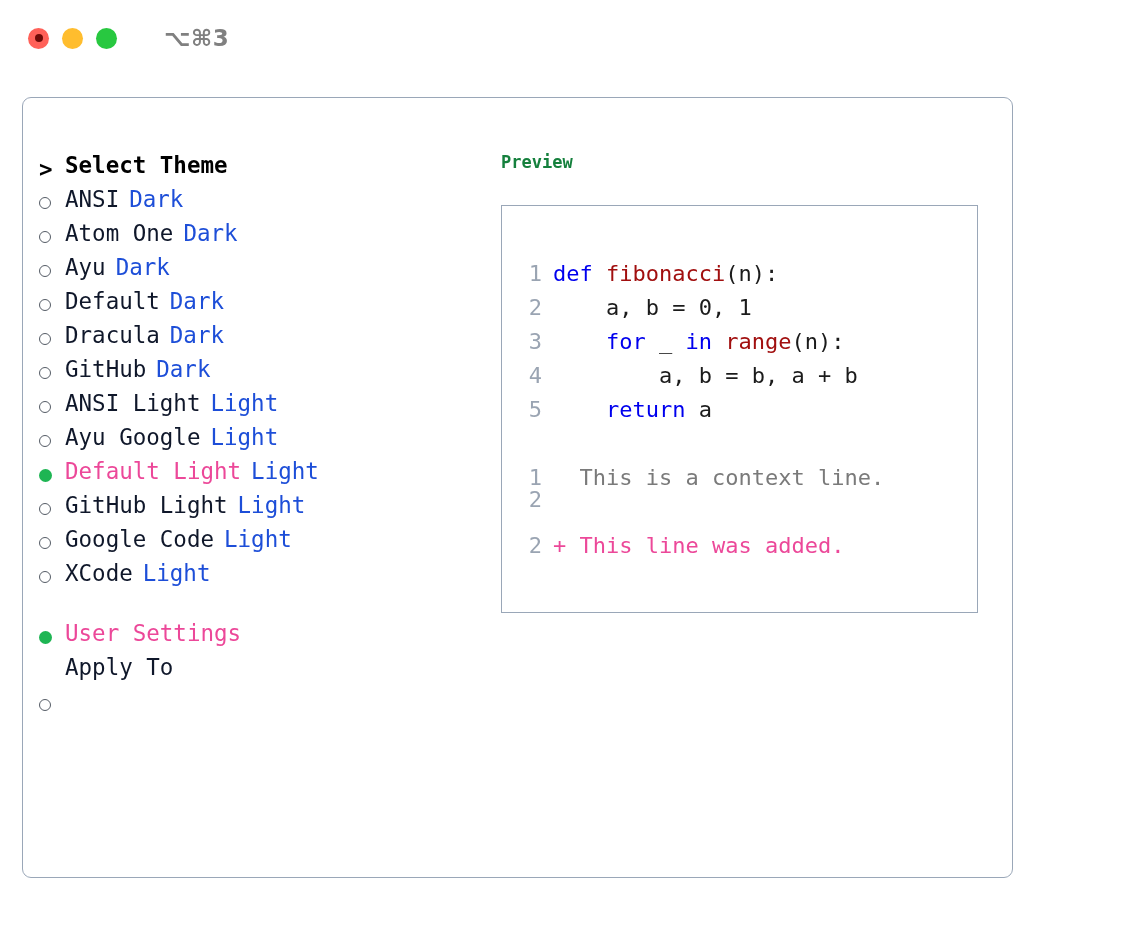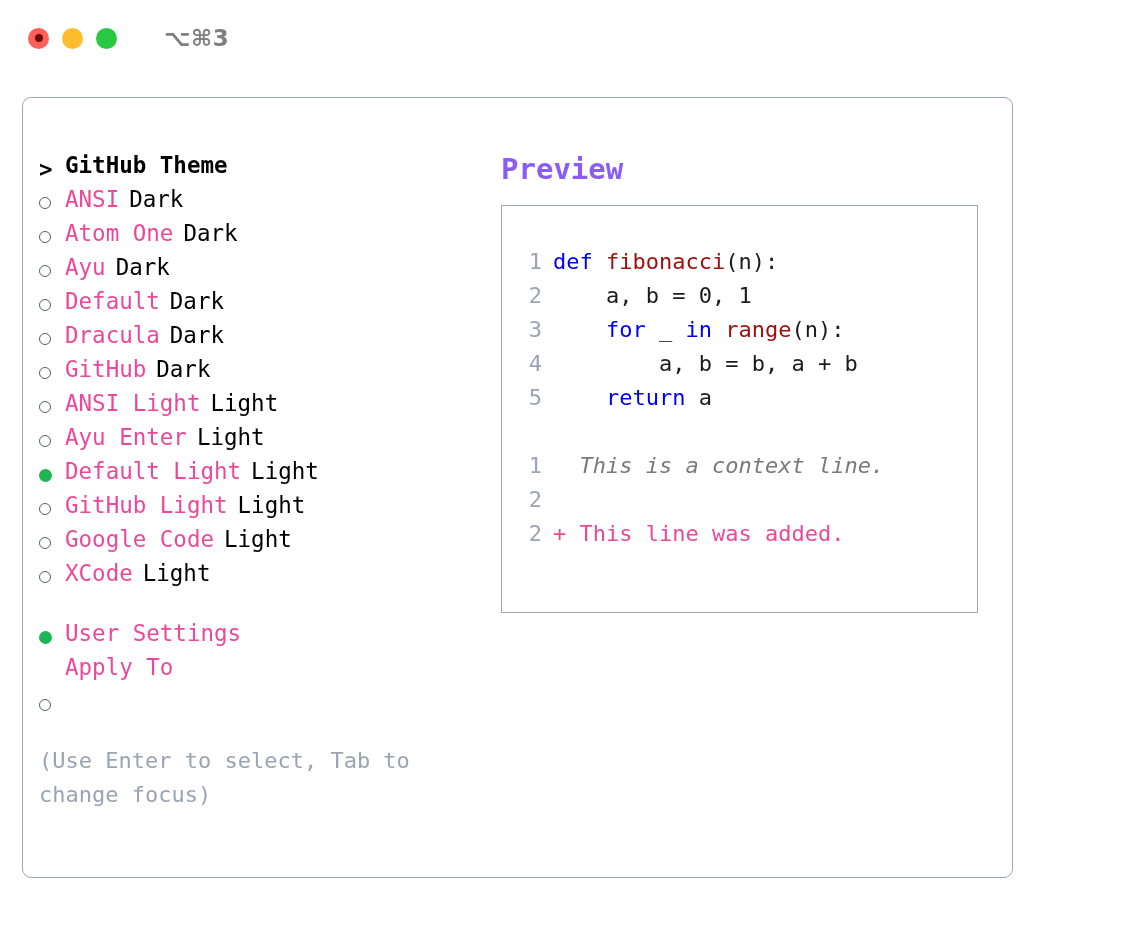--- a/index.html
+++ b/index.html
@@ -114,25 +114,25 @@
     border-radius: 50%;
     border: 1.6px solid #555c66;
     box-sizing: border-box;
   }
   .marker .dot-filled {
     width: 13px;
     height: 13px;
     border-radius: 50%;
     background: #1eb553;
   }
-  .label { color: #ec4899; }
+  .label { color: #0f172a; }
   .label.head { font-weight: 700; color: #000000; }
   .label.sel  { color: #ec4899; }
   .variant {
-    color: #000000;
+    color: #1d4ed8;
     margin-left: 10px;
   }
   .spacer-md { height: 26px; }
 
   .hint {
     margin-top: 22px;
     font-size: 22px;
     color: #9aa4b2;
     line-height: 34px;
     width: 400px;
@@ -140,23 +140,23 @@
   }
 
   
   .right-col {
     position: absolute;
     left: 478px;
     top: 54px;
     width: 500px;
   }
   .preview-title {
-    font-size: 29px;
+    font-size: 17px;
     font-weight: 700;
-    color: #8b5cf6;
+    color: #15803d;
     margin-bottom: 1px;
   }
   .code-box {
     position: absolute;
     left: 0;
     top: 53px;
     width: 477px;
     height: 408px;
     border: 1.6px solid #9aa7b8;
     box-sizing: border-box;
@@ -172,25 +172,25 @@
     font-size: 22px;
     white-space: pre;
   }
   .lnum {
     width: 30px;
     flex: 0 0 30px;
     text-align: right;
     color: #9aa4b2;
     margin-right: 11px;
   }
-  .ctext { white-space: pre; }
+  .ctext { white-space: pre; margin-top: 12px; }
   .kw   { color: #0000ee; }
   .fn   { color: #a10f0f; }
   .pl   { color: #1b1b1b; }
-  .ctx  { color: #7a7a7a; font-style: italic; }
+  .ctx  { color: #7a7a7a; }
   .del  { color: #cc1414; }
   .add  { color: #ec4899; }
   .blank-line { height: 34px; }
 </style>
 </head>
 <body>
 
 <div class="window">
 
   <div class="titlebar">
@@ -203,21 +203,21 @@
     </div>
     <div class="shortcut">⌥⌘3</div>
   </div>
 
   <div class="panel">
 
     <div class="left-col">
 
       <div class="row">
         <span class="marker"><span class="caret">&gt;</span></span>
-        <span class="label head">GitHub Theme</span>
+        <span class="label head">Select Theme</span>
       </div>
 
       <div class="row">
         <span class="marker"><span class="dot-hollow"></span></span>
         <span class="label">ANSI</span>
         <span class="variant">Dark</span>
       </div>
 
       <div class="row">
         <span class="marker"><span class="dot-hollow"></span></span>
@@ -250,21 +250,21 @@
       </div>
 
       <div class="row">
         <span class="marker"><span class="dot-hollow"></span></span>
         <span class="label">ANSI Light</span>
         <span class="variant">Light</span>
       </div>
 
       <div class="row">
         <span class="marker"><span class="dot-hollow"></span></span>
-        <span class="label">Ayu Enter</span>
+        <span class="label">Ayu Google</span>
         <span class="variant">Light</span>
       </div>
 
       <div class="row">
         <span class="marker"><span class="dot-filled"></span></span>
         <span class="label sel">Default Light</span>
         <span class="variant">Light</span>
       </div>
 
       <div class="row">
@@ -294,21 +294,20 @@
 
       <div class="row">
         <span class="marker"></span>
         <span class="label">Apply To</span>
       </div>
 
       <div class="row">
         <span class="marker"><span class="dot-hollow"></span></span>
       </div>
 
-      <div class="hint">(Use Enter to select, Tab to change focus)</div>
     </div>
 
     <div class="right-col">
       <div class="preview-title">Preview</div>
 
       <div class="code-box">
         <div class="code-inner">
 
           <div class="code-line">
             <span class="lnum">1</span>

